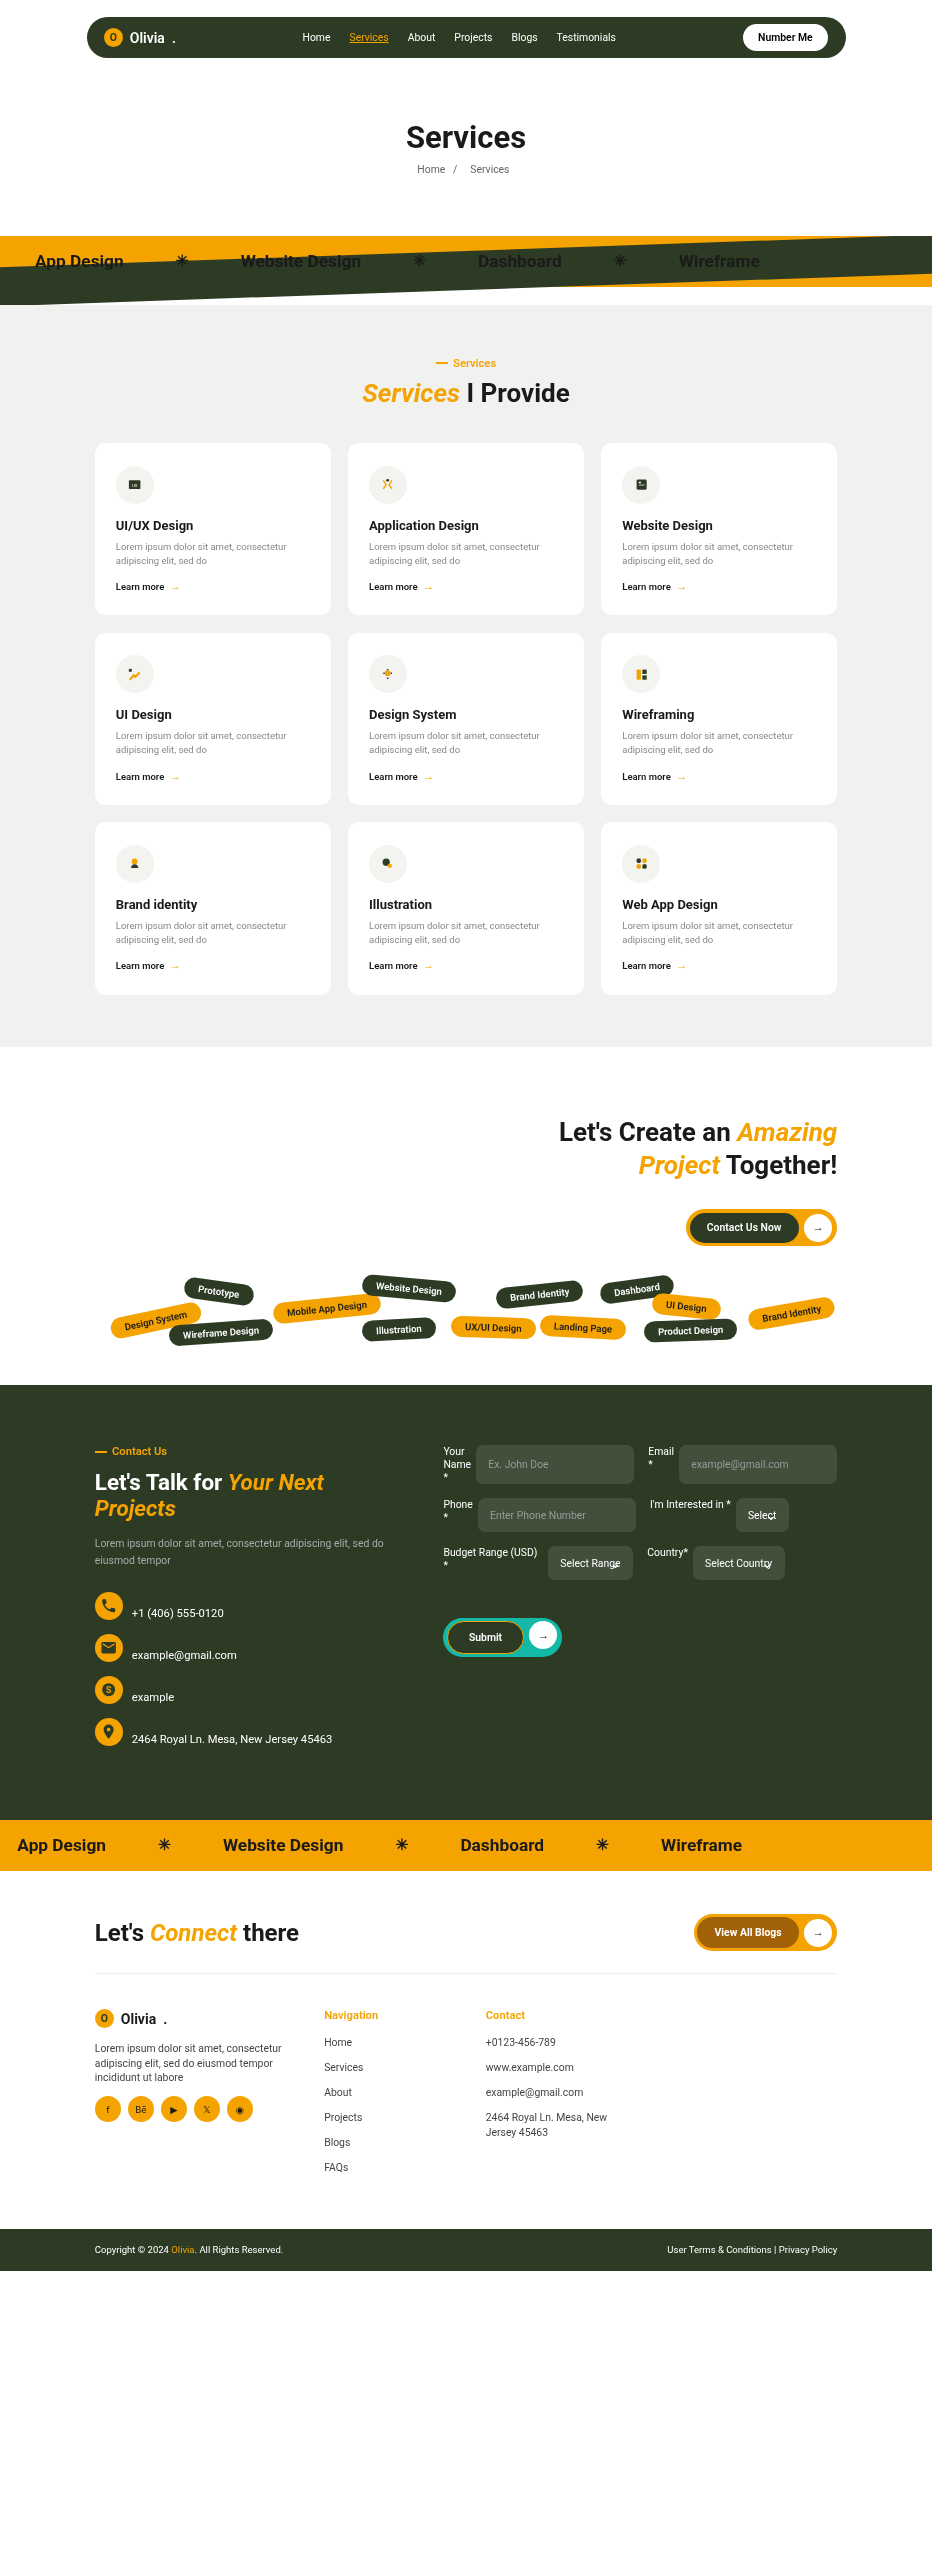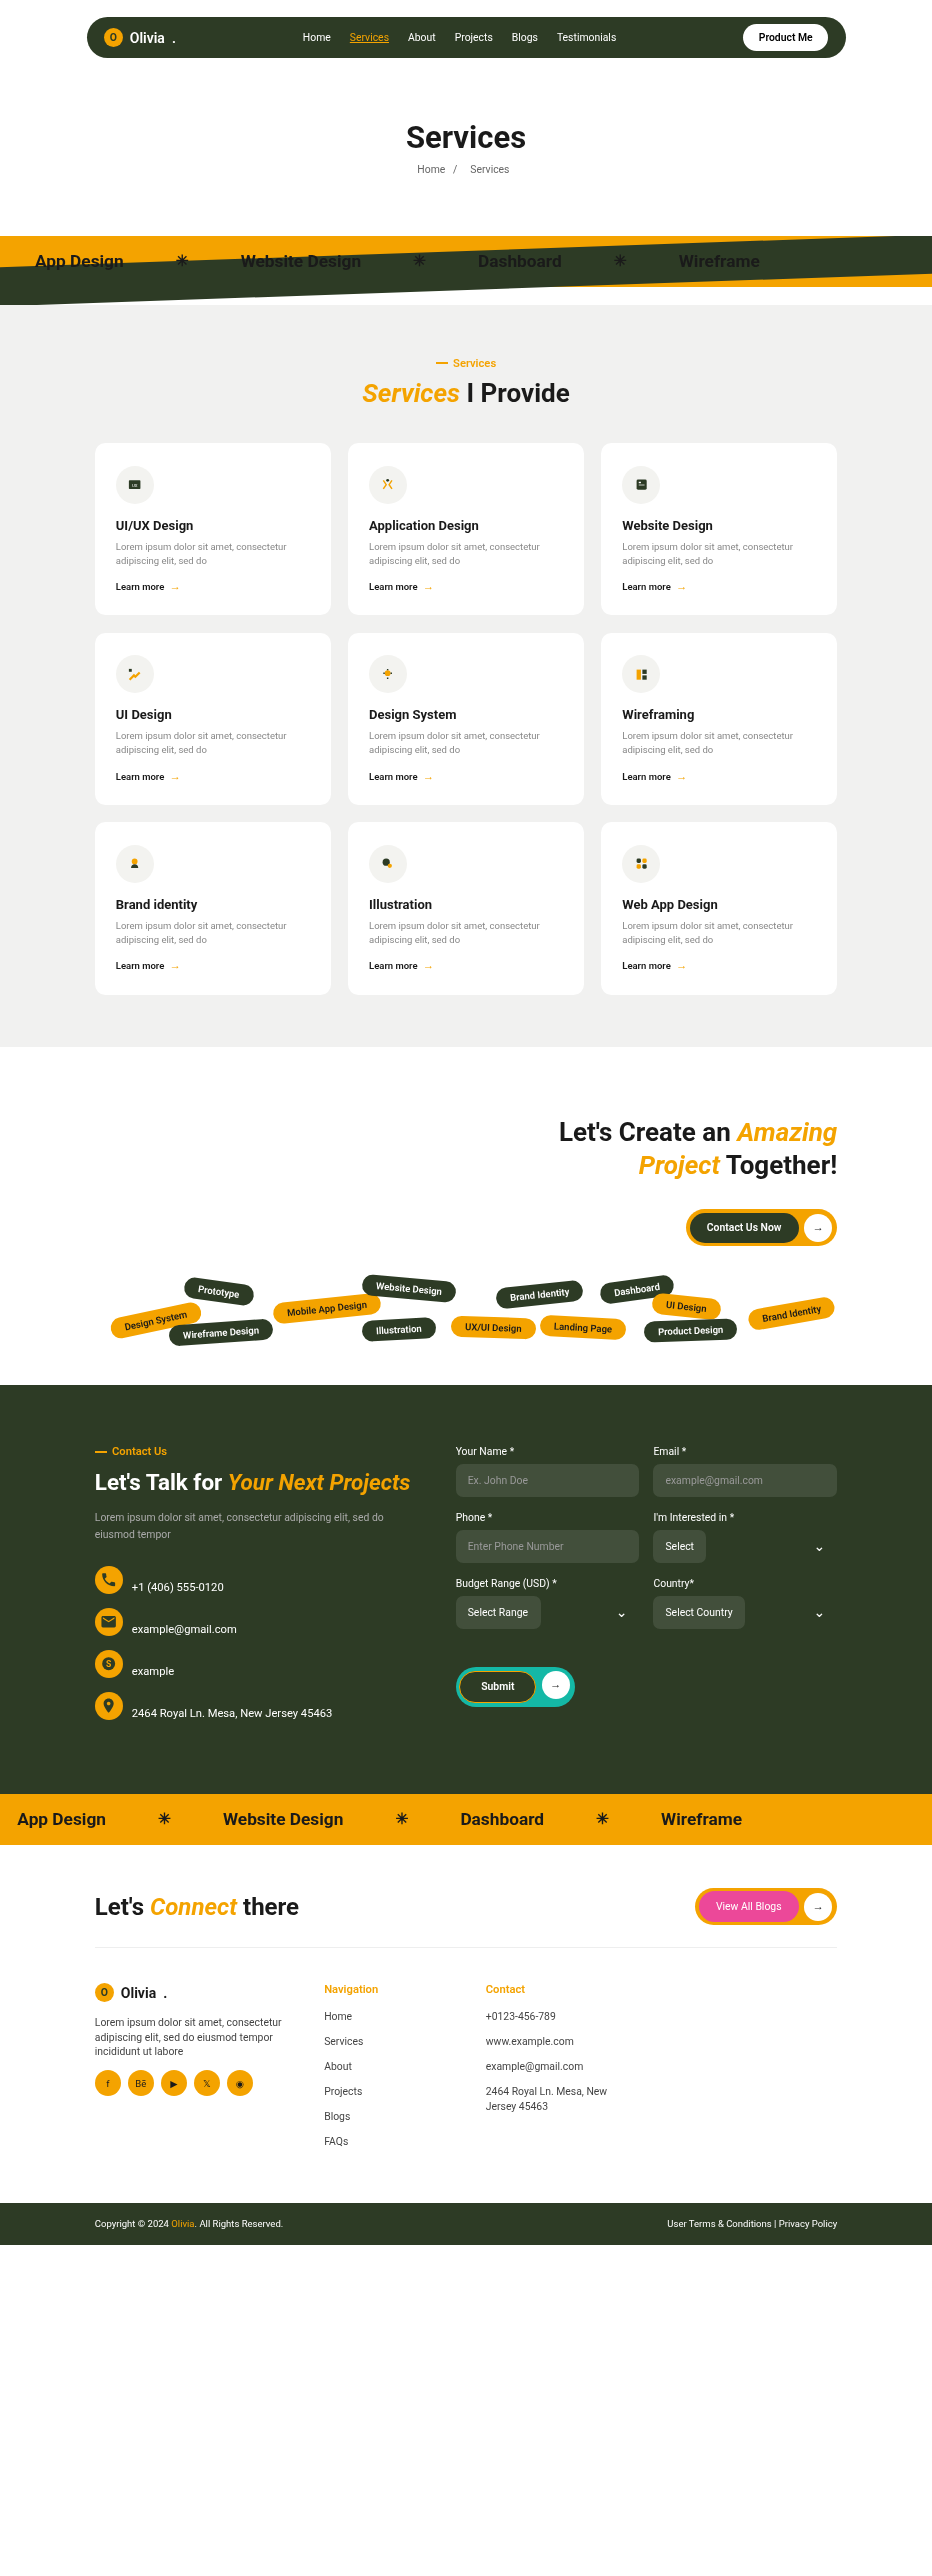--- a/index.html
+++ b/index.html
@@ -52,42 +52,42 @@
 
 .contact{background:#2d3b25;color:#fff;padding:60px 0}
 .contact-grid{display:grid;grid-template-columns:1fr 1.2fr;gap:43px}
 .contact-left .section-tag{justify-content:flex-start}
 .contact-left h2{font-size:22.4px;font-weight:700;margin:10.4px 0 15.5px}
 .contact-left h2 em{color:#f4a300;font-style:italic}
 .contact-left p{font-size:10.4px;color:#aaa;line-height:1.6;margin-bottom:22.4px}
 .contact-item{display:flex;align-items:flex-end;gap:9px;margin-bottom:14px;font-size:11.2px}
 .contact-icon{width:28px;height:28px;background:#f4a300;border-radius:50%;display:flex;align-items:center;justify-content:center;flex-shrink:0}
 .form-row{display:grid;grid-template-columns:1fr 1fr;gap:14px;margin-bottom:14px}
-.form-field{display:flex;flex-direction:column;gap:5.2px}
+.form-field{display:flex;flex-direction:row;gap:5.2px}
 .form-field label{font-size:10.4px}
 .form-field input,.form-field select,.form-field textarea{background:rgba(255,255,255,0.1);border:none;padding:10.4px 12px;border-radius:7px;color:#fff;font-size:10.4px}
 .form-field input::placeholder,.form-field textarea::placeholder{color:#999}
 .form-field select{appearance:none;background-image:none;position:relative}
 .select-wrap{position:relative}
 .select-wrap:after{content:"⌄";position:absolute;right:12px;top:8.6px;color:#fff;pointer-events:none}
 .form-field textarea{min-height:86px;resize:none}
 .form-field.full{grid-column:1/-1}
 .submit-btn{display:inline-flex;align-items:flex-start;background:#14b8a6;border-radius:26px;padding:3.5px;cursor:pointer;margin-top:24px}
 .submit-btn-text{background:#2d3b25;border:0.9px solid #f4a300;color:#fff;padding:8.6px 21px;border-radius:17.3px;font-size:10.4px;font-weight:600}
 .submit-btn-arrow{width:28px;height:28px;background:#fff;border-radius:50%;display:flex;align-items:center;justify-content:center;margin-left:5.2px;margin-right:1.7px;font-size:11.2px;color:#1a1a1a}
 
 .footer-ribbon{background:#f4a300;padding:15.5px 0;font-weight:700;font-size:17.3px;white-space:nowrap;overflow:hidden}
 .footer-ribbon .ribbon-content{padding-left:17.3px}
 
 .connect{padding:43px 0}
 .connect-head{display:flex;justify-content:space-between;align-items:center;padding-bottom:22px;border-bottom:0.9px solid #eee;margin-bottom:35px}
 .connect-head h2{font-size:24px;font-weight:700}
 .connect-head h2 em{color:#f4a300;font-style:italic}
 .view-btn{display:inline-flex;align-items:center;background:#f4a300;border-radius:26px;padding:3.5px;cursor:pointer}
-.view-btn-text{background:#ec4899;color:#fff;padding:8.6px 17.3px;border-radius:17.3px;font-size:10.4px;font-weight:400}
+.view-btn-text{background:#a16207;color:#fff;padding:8.6px 17.3px;border-radius:17.3px;font-size:10.4px;font-weight:700}
 .footer-grid{display:grid;grid-template-columns:1.5fr 1fr 1fr 1.4fr;gap:26px}
 .footer-col h4{color:#f4a300;font-size:11.2px;font-weight:600;margin-bottom:14px}
 .footer-col a,.footer-col p{font-size:10.4px;color:#444;text-decoration:none;display:block;margin-bottom:10.4px;line-height:1.4}
 .footer-logo{display:flex;align-items:center;gap:7px;font-weight:700;font-size:14px;margin-bottom:14px}
 .footer-desc{font-size:9.5px;color:#888;line-height:1.6;margin-bottom:17.3px}
 .socials{display:flex;gap:7px}
 .social{width:26px;height:26px;background:#f4a300;border-radius:50%;display:flex;align-items:center;justify-content:center;font-size:9.5px;cursor:pointer}
 .newsletter{display:flex;background:#f3f3f0;border-radius:7px;overflow:hidden}
 .newsletter input{flex:1;border:none;background:transparent;padding:10.4px 12px;font-size:10.4px}
 .newsletter button{background:#2d3b25;border:none;color:#f4a300;padding:0 14px;font-size:12px;cursor:pointer}
@@ -108,21 +108,21 @@
       <span>.</span>
   </div>
   <div class="nav-links">
     <a>Home</a>
     <a class="active">Services</a>
     <a>About</a>
     <a>Projects</a>
     <a>Blogs</a>
     <a>Testimonials</a>
   </div>
-  <button class="contact-btn">Product Me</button>
+  <button class="contact-btn">Number Me</button>
 </nav>
 
 <section class="hero">
   <h1>Services</h1>
   <div class="breadcrumb">
     <a>Home</a>
     <span>/</span>
     <span>Services</span>
   </div>
 </section>

